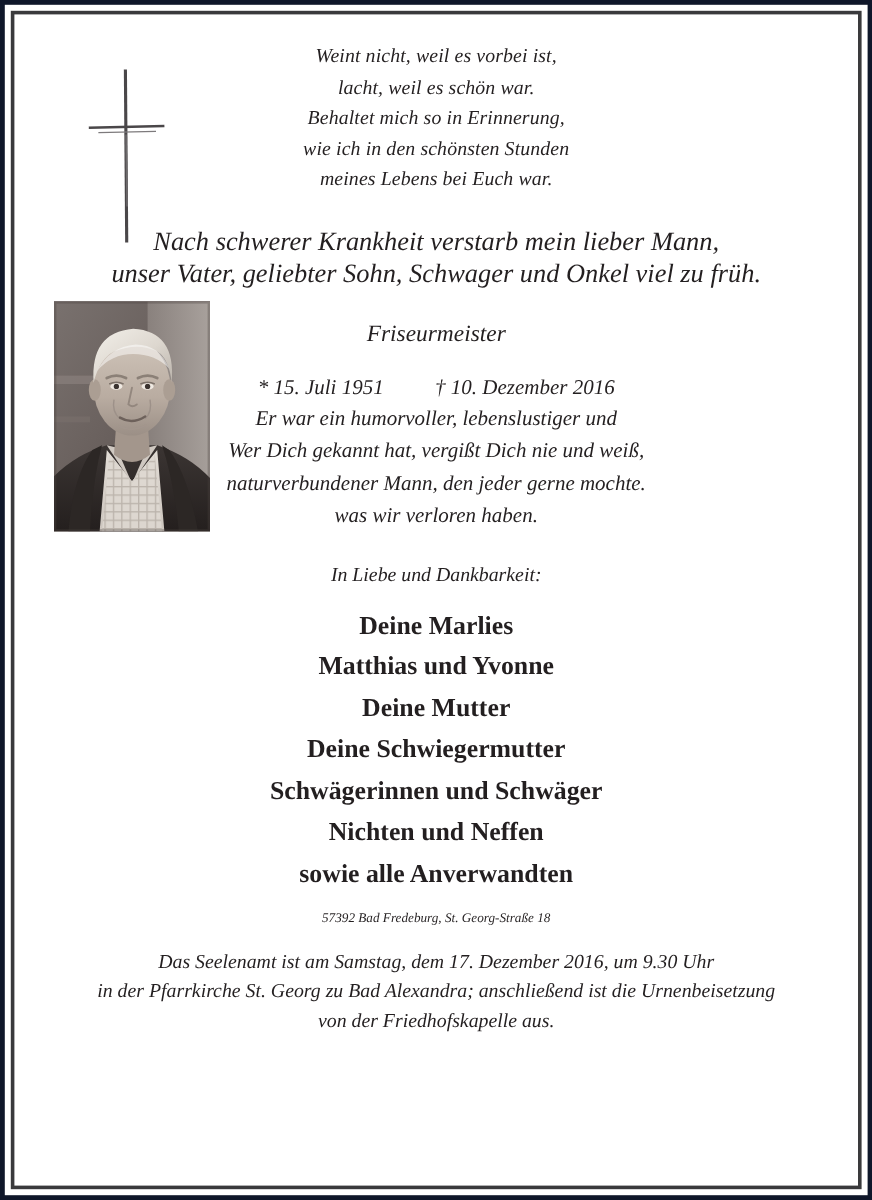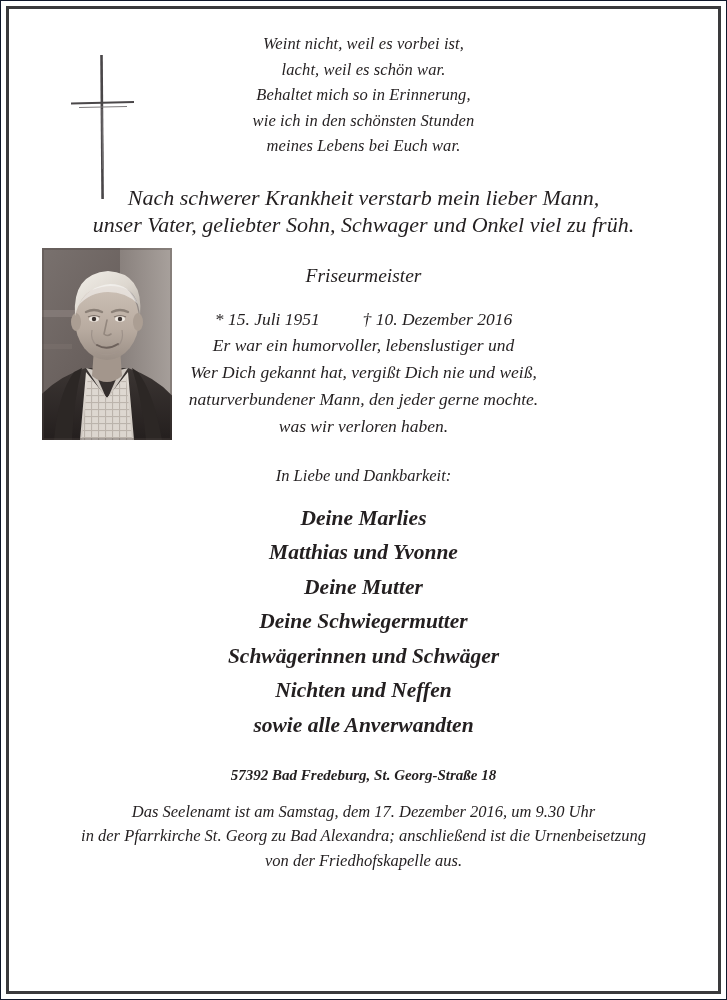--- a/index.html
+++ b/index.html
@@ -15,21 +15,21 @@
     color: #231f20;
   }
 
   
   .notice {
     position: relative;
     box-sizing: border-box;
     width: 727px;
     height: 1000px;
     background: #ffffff;
-    border: 1px solid #0f172a;
+    border: 4px solid #0f172a;
     padding: 5px;
   }
   .notice-inner {
     position: relative;
     box-sizing: border-box;
     width: 100%;
     height: 100%;
     border: 3px solid #3a3a3c;
     background: #ffffff;
   }
@@ -112,31 +112,30 @@
 
   .gratitude {
     margin-top: 23px;
     font-style: italic;
     font-size: 16.5px;
     line-height: 26px;
   }
 
   .family {
     margin-top: 12px;
-    font-style: italic;
     font-weight: bold;
     font-size: 21.5px;
     line-height: 34.6px;
   }
 
   .address {
-    margin-top: 20px;
-    font-style: italic;
-    font-weight: bold;
-    font-size: 15px;
+    margin-top: 7px;
+    font-style: italic;
+    font-weight: normal;
+    font-size: 11px;
     line-height: 24px;
   }
 
   .service {
     margin-top: 13px;
     font-style: italic;
     font-size: 16.5px;
     line-height: 24.5px;
   }
 

